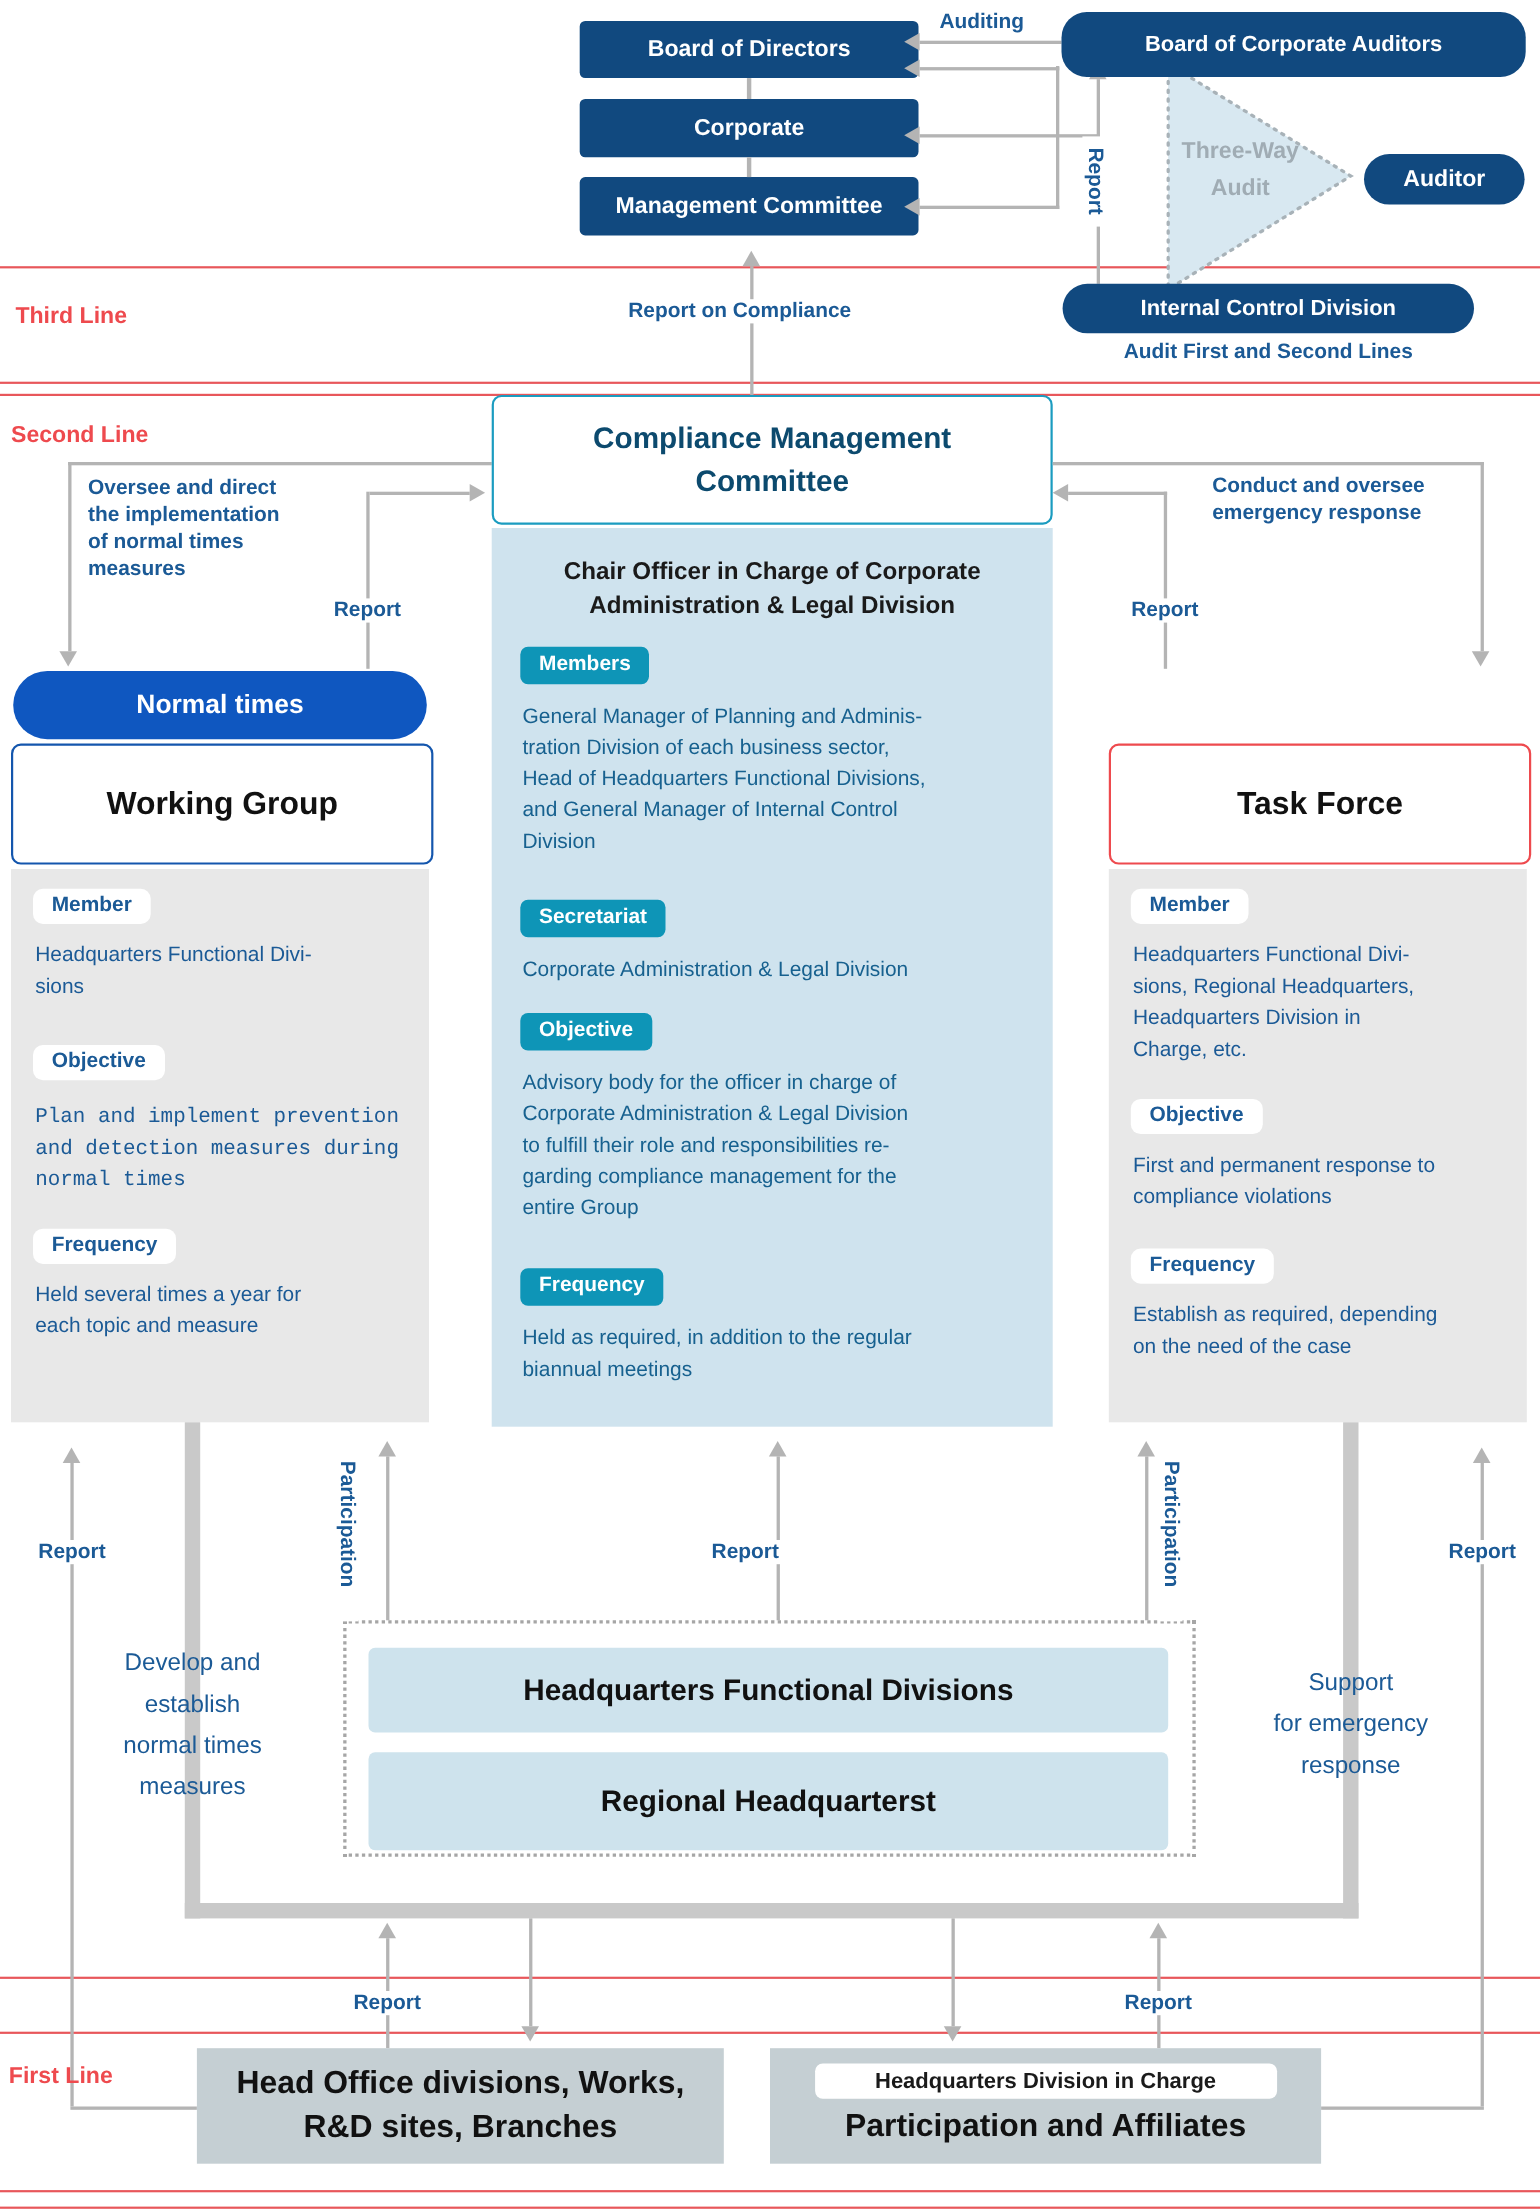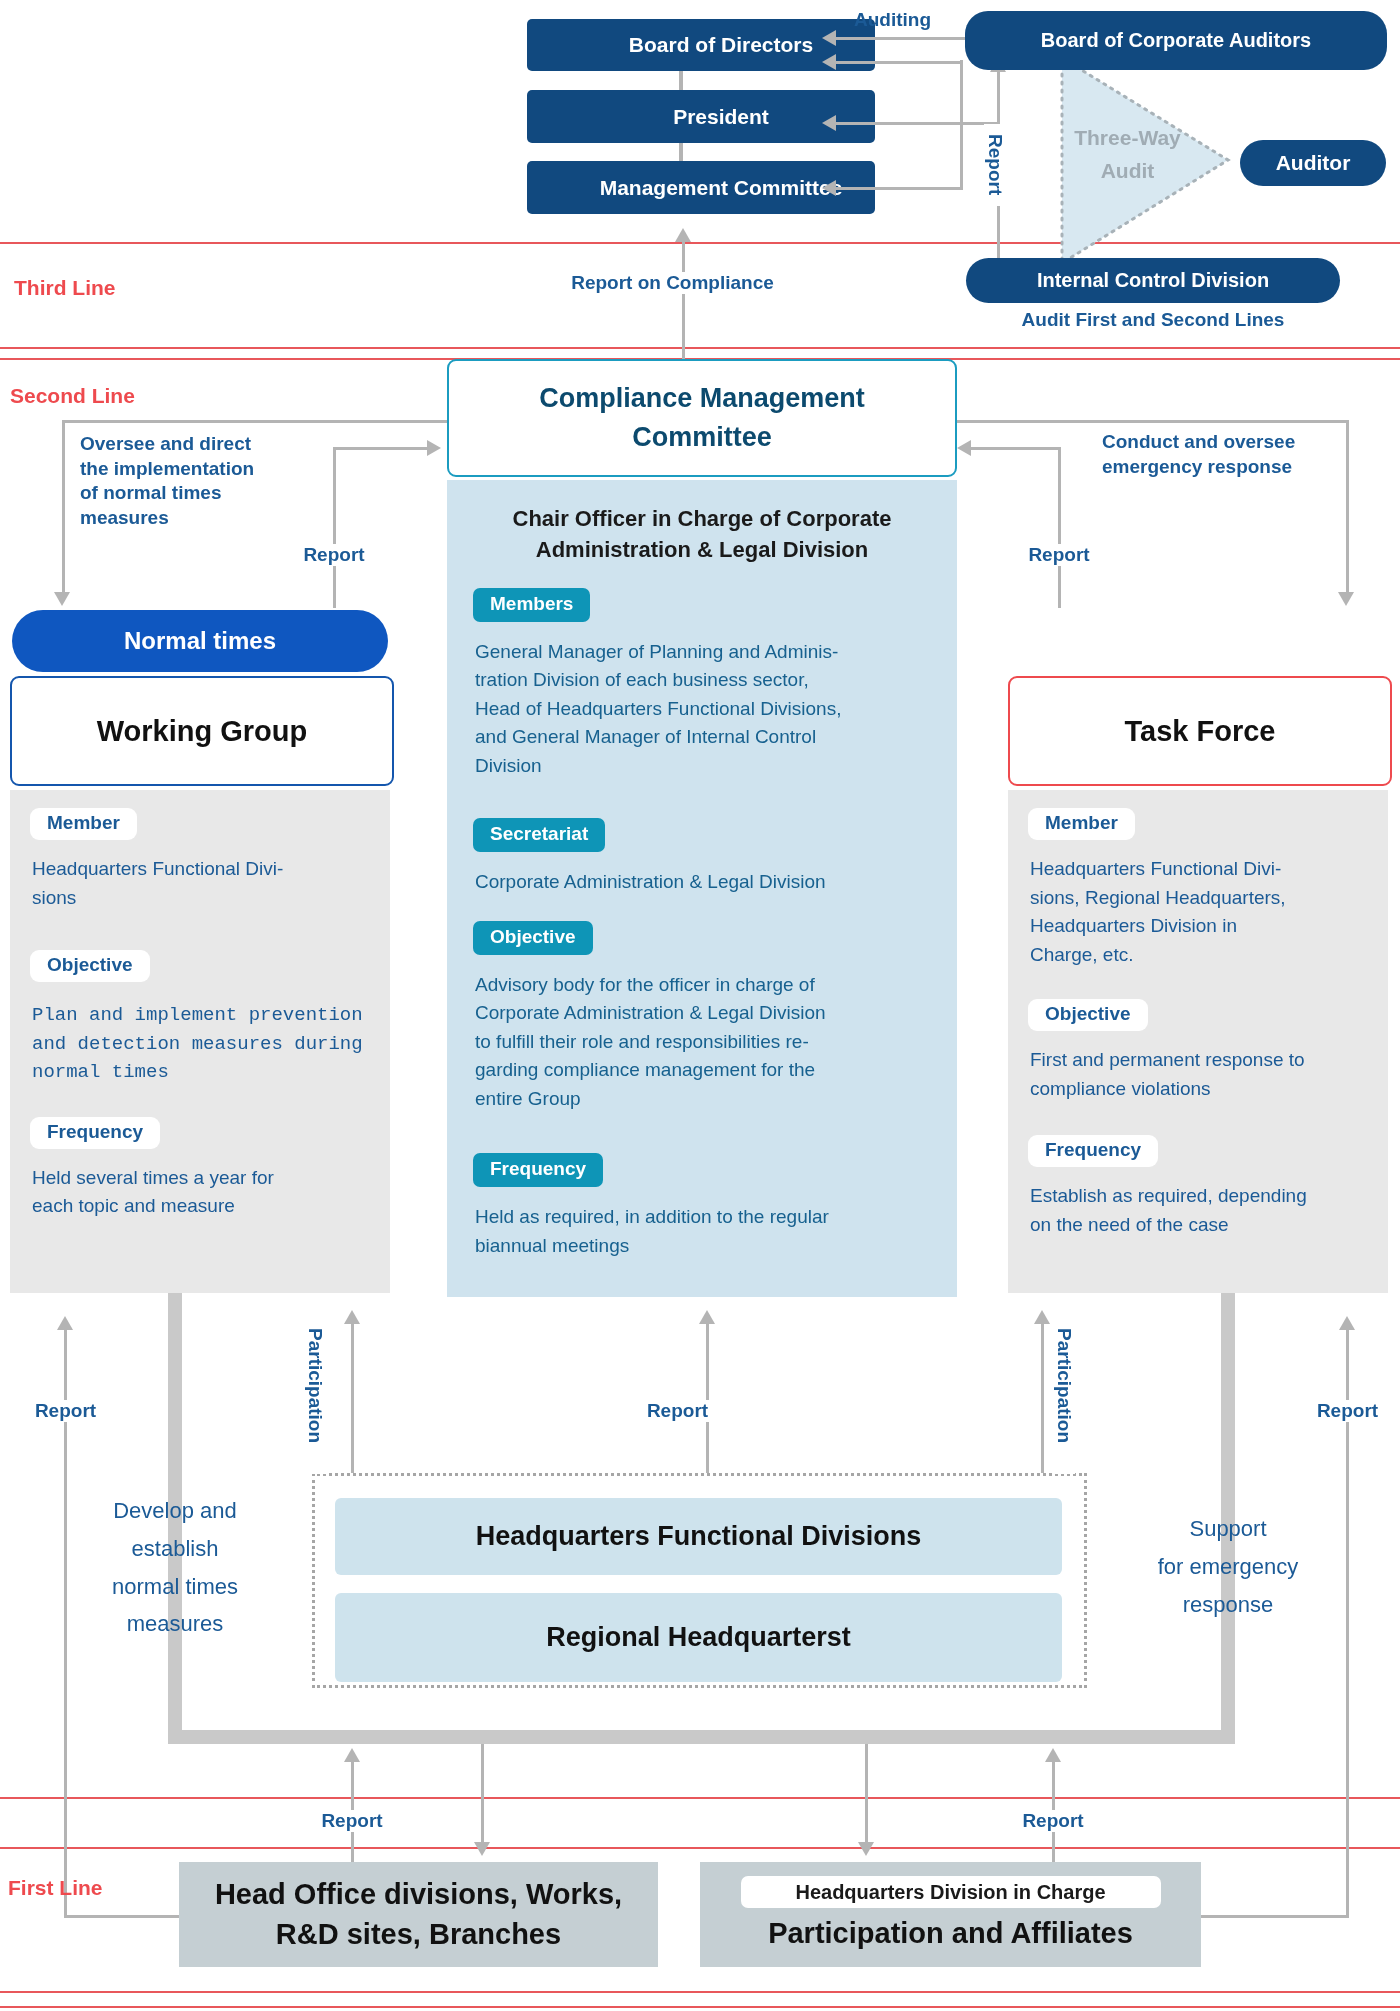--- a/index.html
+++ b/index.html
@@ -7,21 +7,21 @@
     --teal:#0e95b7; --tealbd:#1b9cc0; --panelblue:#cfe3ee; --panelgray:#e8e8e8;
     --boxgray:#c5cfd3; --barblue:#cee3ed; --txtblue:#1b5a96; --ctrblue:#17618f;
     --line:#b4b4b4; --thick:#c9c9c9; --dash:#a6a6a6;
   }
   html,body{margin:0;padding:0;}
   body{font-family:"Liberation Sans","DejaVu Sans",sans-serif;background:#fff;}
   #stage{position:relative;width:1400px;height:2011px;background:#fff;overflow:hidden;}
   .abs{position:absolute;}
   .pre{white-space:pre-line;}
   .navybox{background:var(--navy);color:#fff;font-weight:bold;font-size:21px;
-           display:flex;align-items:center;justify-content:center;border-radius:5px;text-align:center;padding-left:40px;}
+           display:flex;align-items:center;justify-content:center;border-radius:5px;text-align:center;}
   .pill{background:var(--navy);color:#fff;font-weight:bold;font-size:20px;
         display:flex;align-items:center;justify-content:center;border-radius:23px;text-align:center;}
   .modepill{color:#fff;font-weight:bold;font-size:24px;display:flex;align-items:center;justify-content:center;border-radius:32px;}
   .groupbox{background:#fff;border-radius:9px;display:flex;align-items:center;justify-content:center;
             font-size:29px;font-weight:bold;color:#111;}
   .panel{box-sizing:border-box;}
   .wbadge{display:inline-block;background:#fff;border-radius:9px;padding:4px 17px 6px;
           font-size:19px;font-weight:bold;color:var(--txtblue);}
   .tbadge{display:inline-block;background:var(--teal);border-radius:7px;padding:5px 17px 7px;
           font-size:19px;font-weight:bold;color:#fff;}
@@ -56,21 +56,21 @@
   <div class="redline" style="top:1797px;"></div>
   <div class="redline" style="top:1847px;"></div>
   <div class="redline" style="top:1991px;"></div>
   <div class="redline" style="top:2006px;"></div>
 
   <div class="abs redlbl" style="left:14px;top:276px;">Third Line</div>
   <div class="abs redlbl" style="left:10px;top:384px;">Second Line</div>
   <div class="abs redlbl z5" style="left:8px;top:1876px;">First Line</div>
 
   <div class="abs navybox" style="left:527px;top:19px;width:308px;height:52px;">Board of Directors</div>
-  <div class="abs navybox" style="left:527px;top:90px;width:308px;height:53px;">President</div>
+  <div class="abs navybox" style="left:527px;top:90px;width:308px;height:53px;">Corporate</div>
   <div class="abs navybox" style="left:527px;top:161px;width:308px;height:53px;">Management Committee</div>
   <div class="ln" style="left:679px;top:71px;width:4px;height:19px;"></div>
   <div class="ln" style="left:679px;top:143px;width:4px;height:18px;"></div>
 
   <div class="abs lbl" style="left:854px;top:9px;">Auditing</div>
   <div class="ln" style="left:836px;top:37px;width:129px;height:3px;"></div>
   <div class="ah left" style="left:822px;top:30px;"></div>
 
   <div class="ln" style="left:960px;top:60px;width:3px;height:130px;"></div>
   <div class="ln" style="left:836px;top:61px;width:127px;height:3px;"></div>

